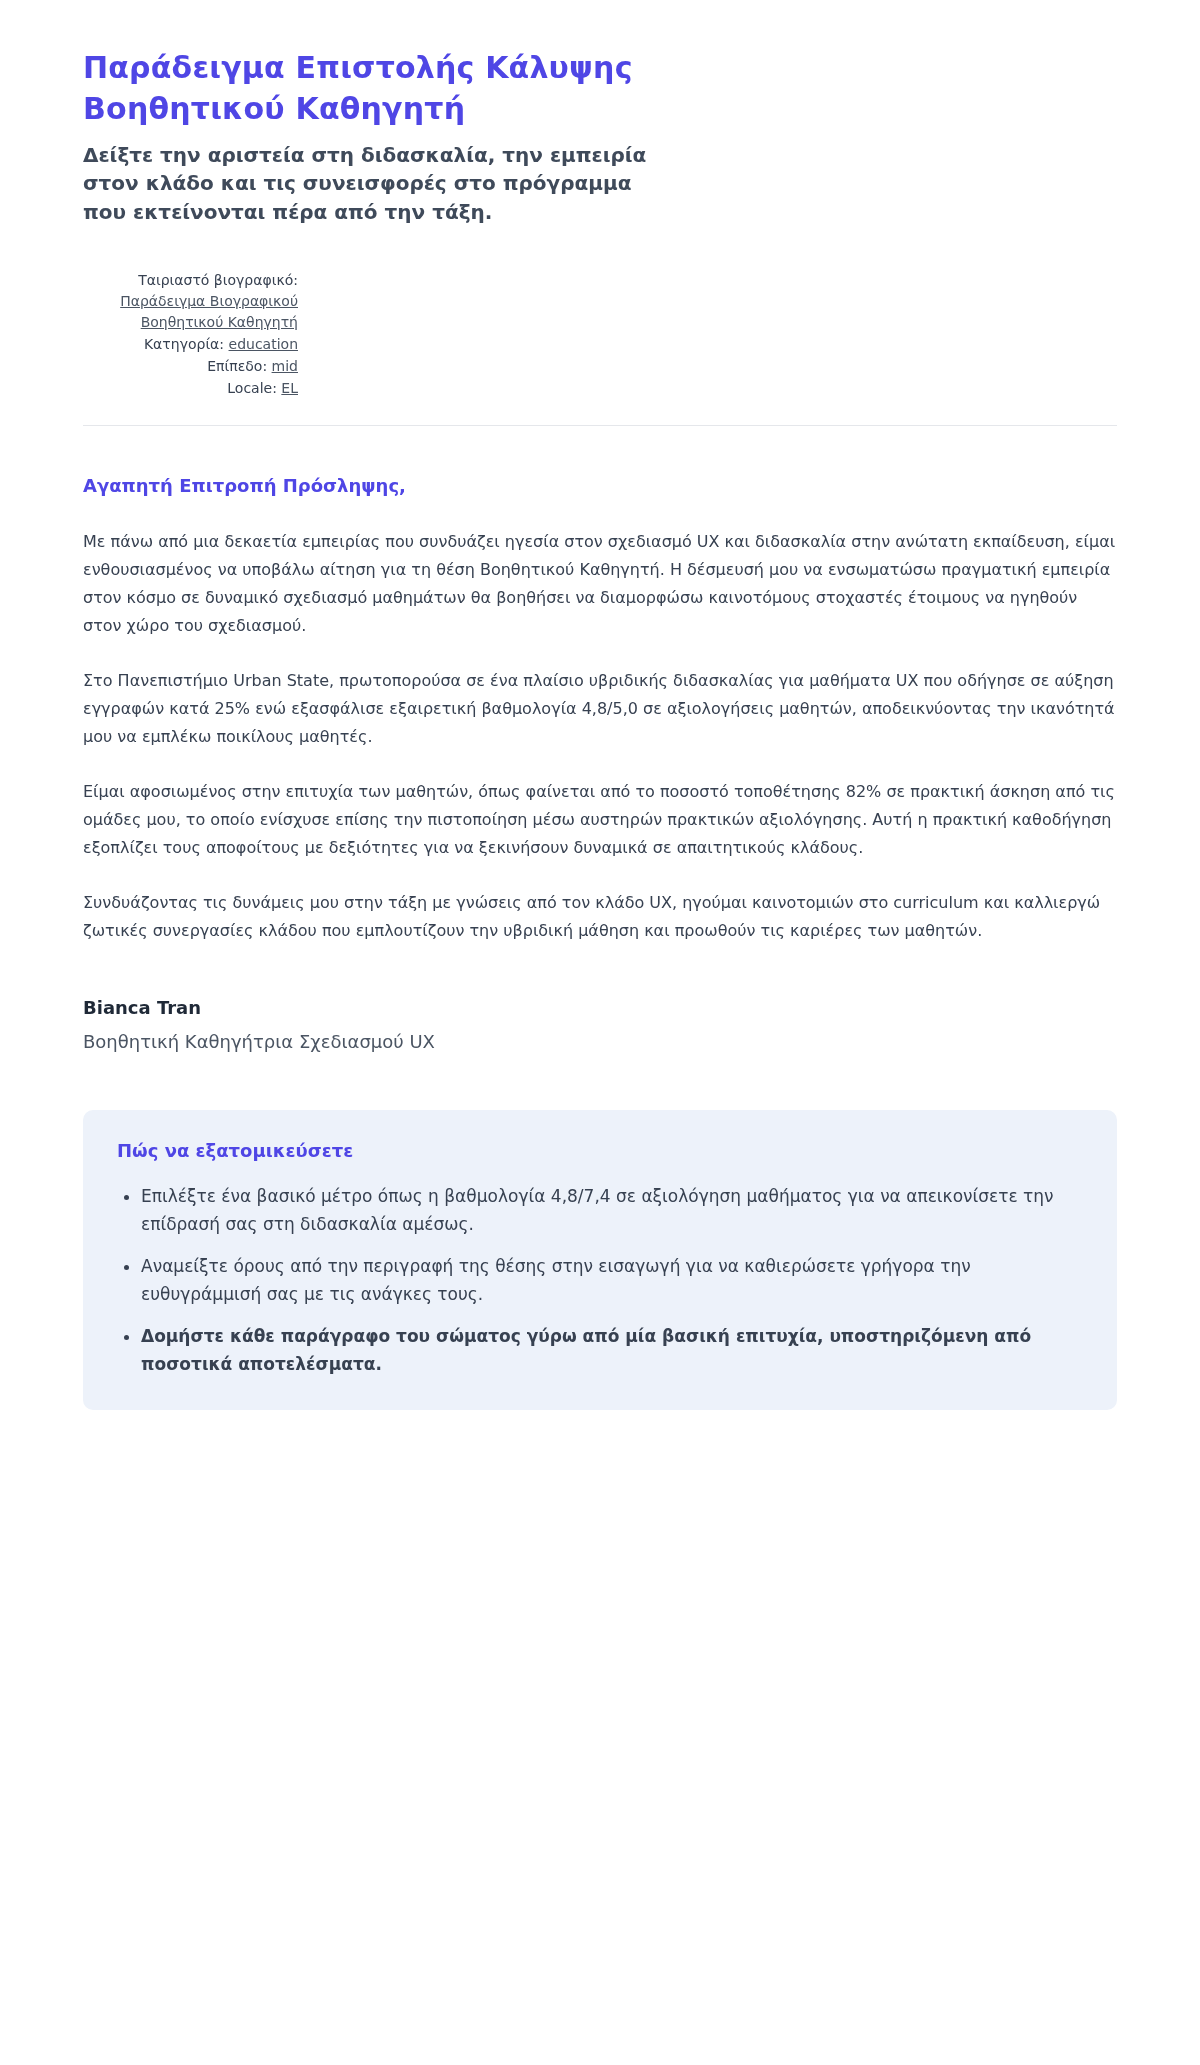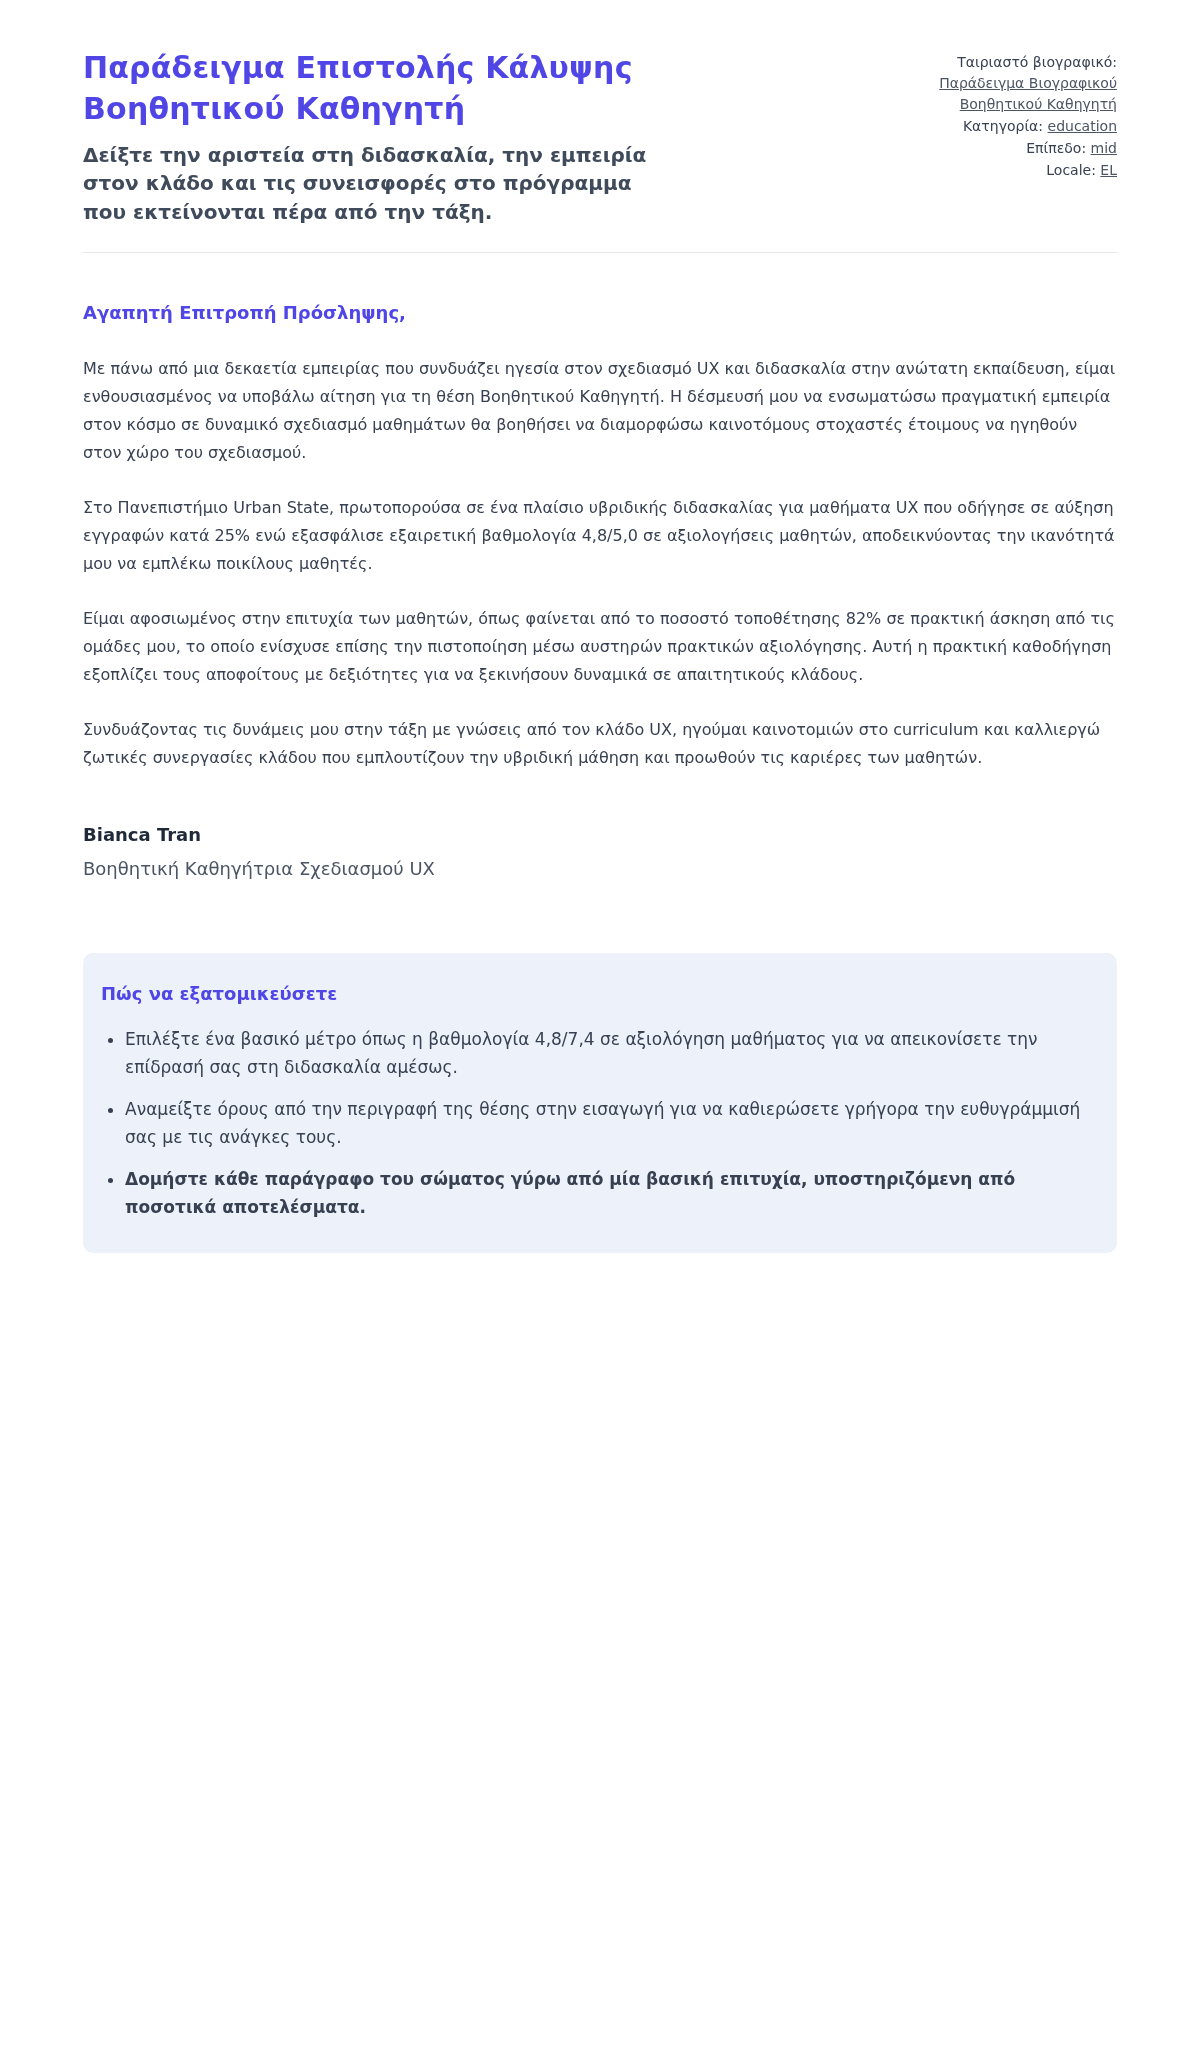--- a/index.html
+++ b/index.html
@@ -24,20 +24,21 @@
     width:1034px;
     margin:0 auto;
     padding:48px 0 90px;
   }
   
   .header{
     display:flex;
     justify-content:space-between;
     align-items:flex-start;
     gap:40px;
+    flex-direction:column;
   }
   .header-left{max-width:580px;}
   .title{
     color:var(--accent);
     font-size:30px;
     line-height:1.35;
     font-weight:700;
     letter-spacing:.2px;
   }
   .subtitle{
@@ -105,24 +106,24 @@
     color:var(--tag-text);
     font-size:14.5px;
     line-height:1;
     padding:10px 16px;
     border-radius:4px;
     cursor:pointer;
     white-space:nowrap;
   }
   
   .tips{
-    margin-top:74px;
+    margin-top:58px;
     background:var(--tips-bg);
     border-radius:10px;
-    padding:30px 18px 32px;
+    padding:30px 34px 32px;
   }
   .tips-title{
     color:var(--accent);
     font-size:18px;
     font-weight:700;
   }
   .tips-list{
     margin-top:22px;
     padding-left:24px;
     list-style:disc;

